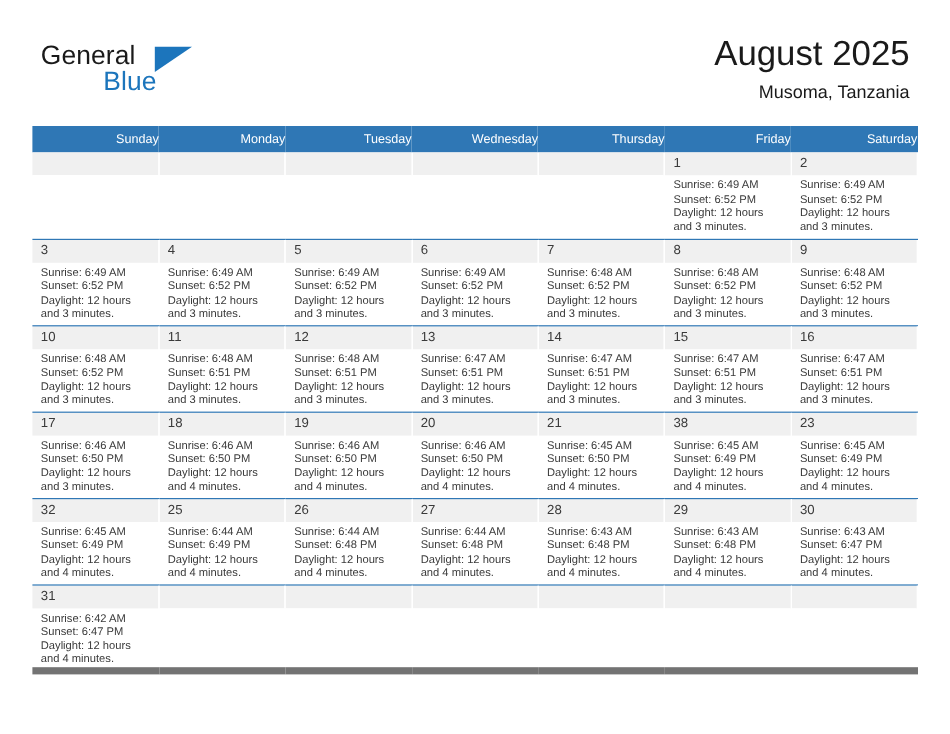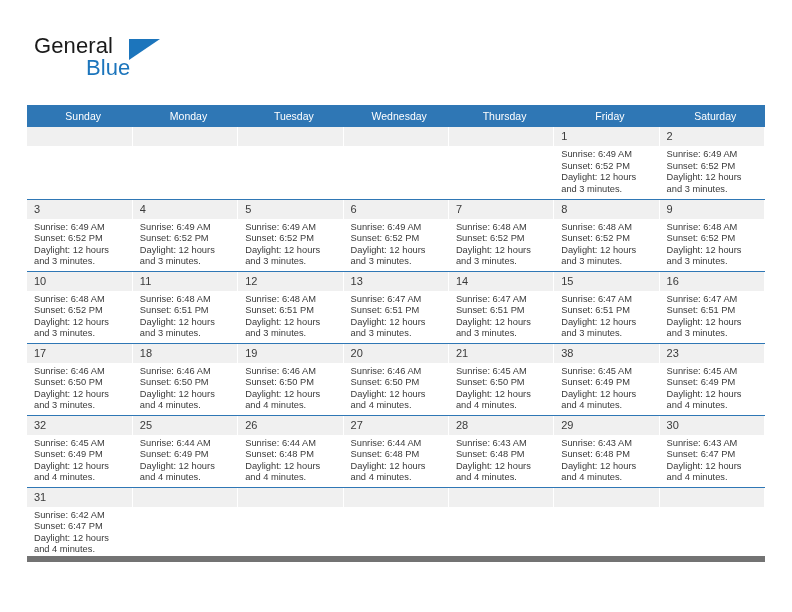--- a/index.html
+++ b/index.html
@@ -87,21 +87,21 @@
     top: 105px;
     width: 738px;
     border-collapse: collapse;
     table-layout: fixed;
   }
   .calendar th {
     background: #2f77b5;
     color: #ffffff;
     font-size: 10.5px;
     font-weight: normal;
-    text-align: center;
+    text-align: right;
     padding: 5px 0 5px 7px;
     height: 21px;
     border: none;
   }
   .calendar td {
     vertical-align: top;
     padding: 0;
     width: 105.4px;
     height: 72px;
     border-bottom: 1px solid #2f77b5;
@@ -133,20 +133,24 @@
 <div class="page">
 
   <div class="header">
 
     <div class="brand">
       <span class="brand-general">General</span>
       <span class="brand-triangle"></span>
       <span class="brand-blue">Blue</span>
     </div>
 
+    <div class="title-block">
+      <div class="cal-title">August 2025</div>
+      <div class="cal-subtitle">Musoma, Tanzania</div>
+    </div>
 
   </div>
 
   <table class="calendar">
     <thead>
       <tr id="weekday-row">
           <th>Sunday</th>
           <th>Monday</th>
           <th>Tuesday</th>
           <th>Wednesday</th>

